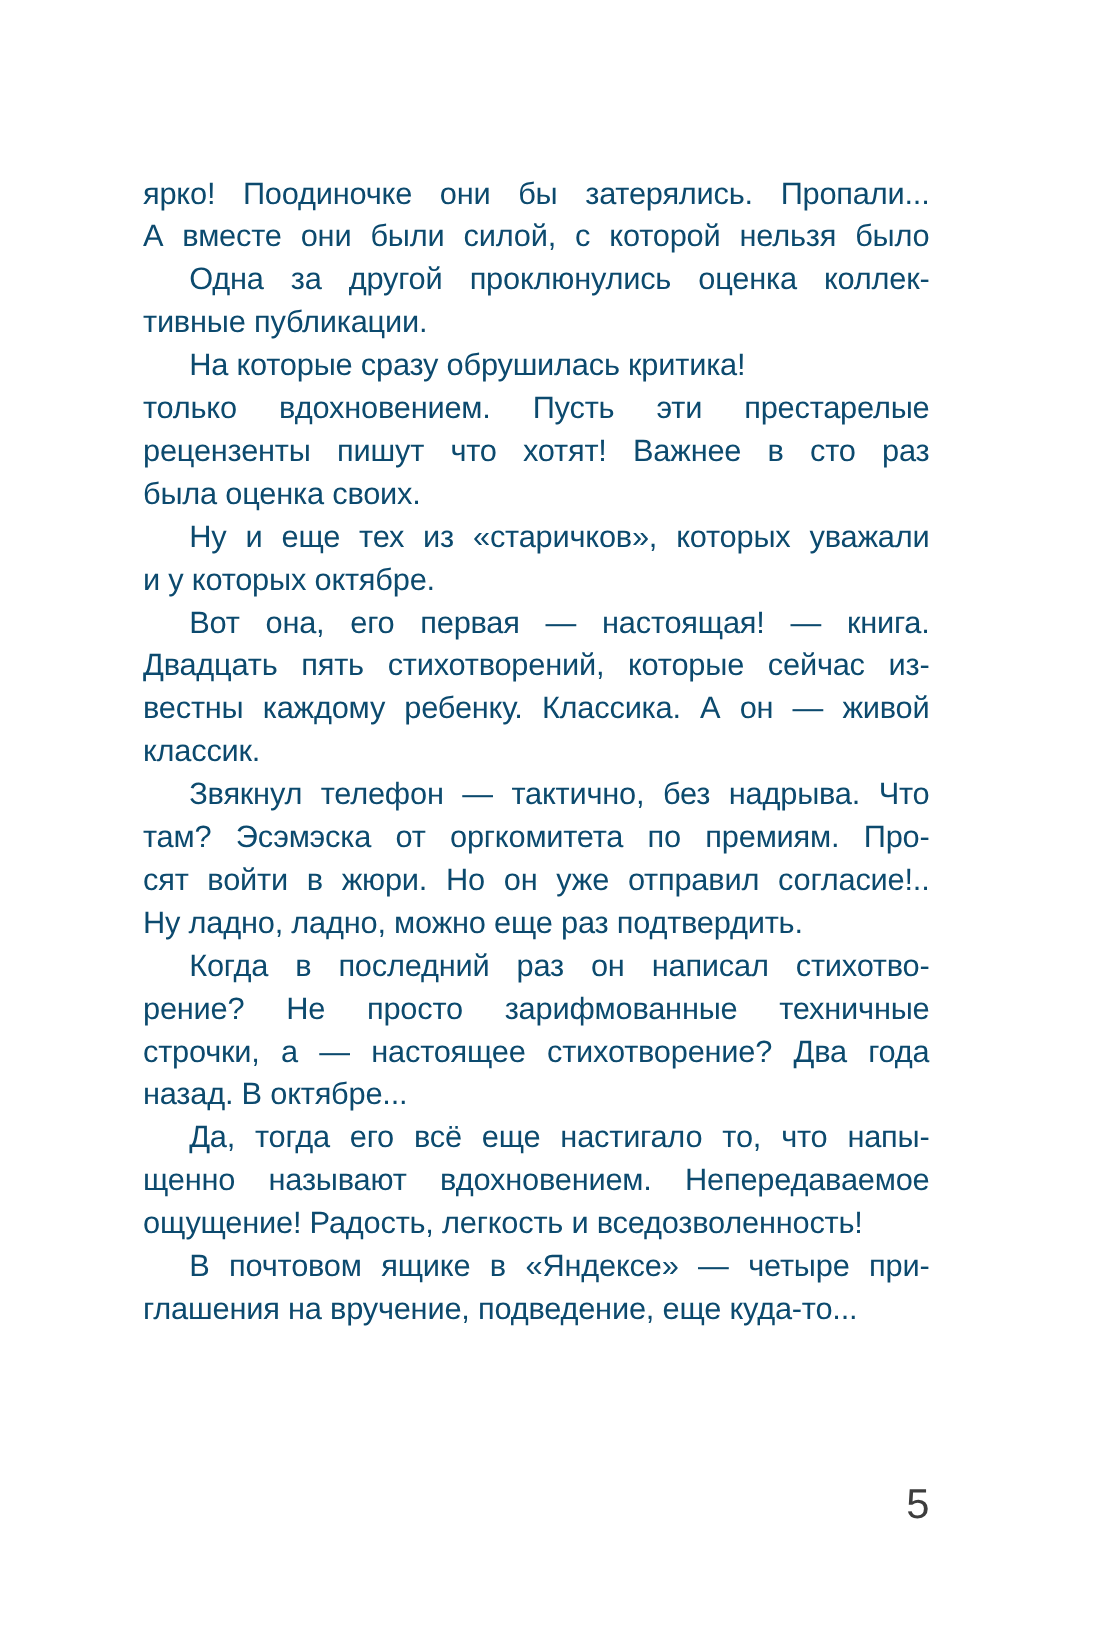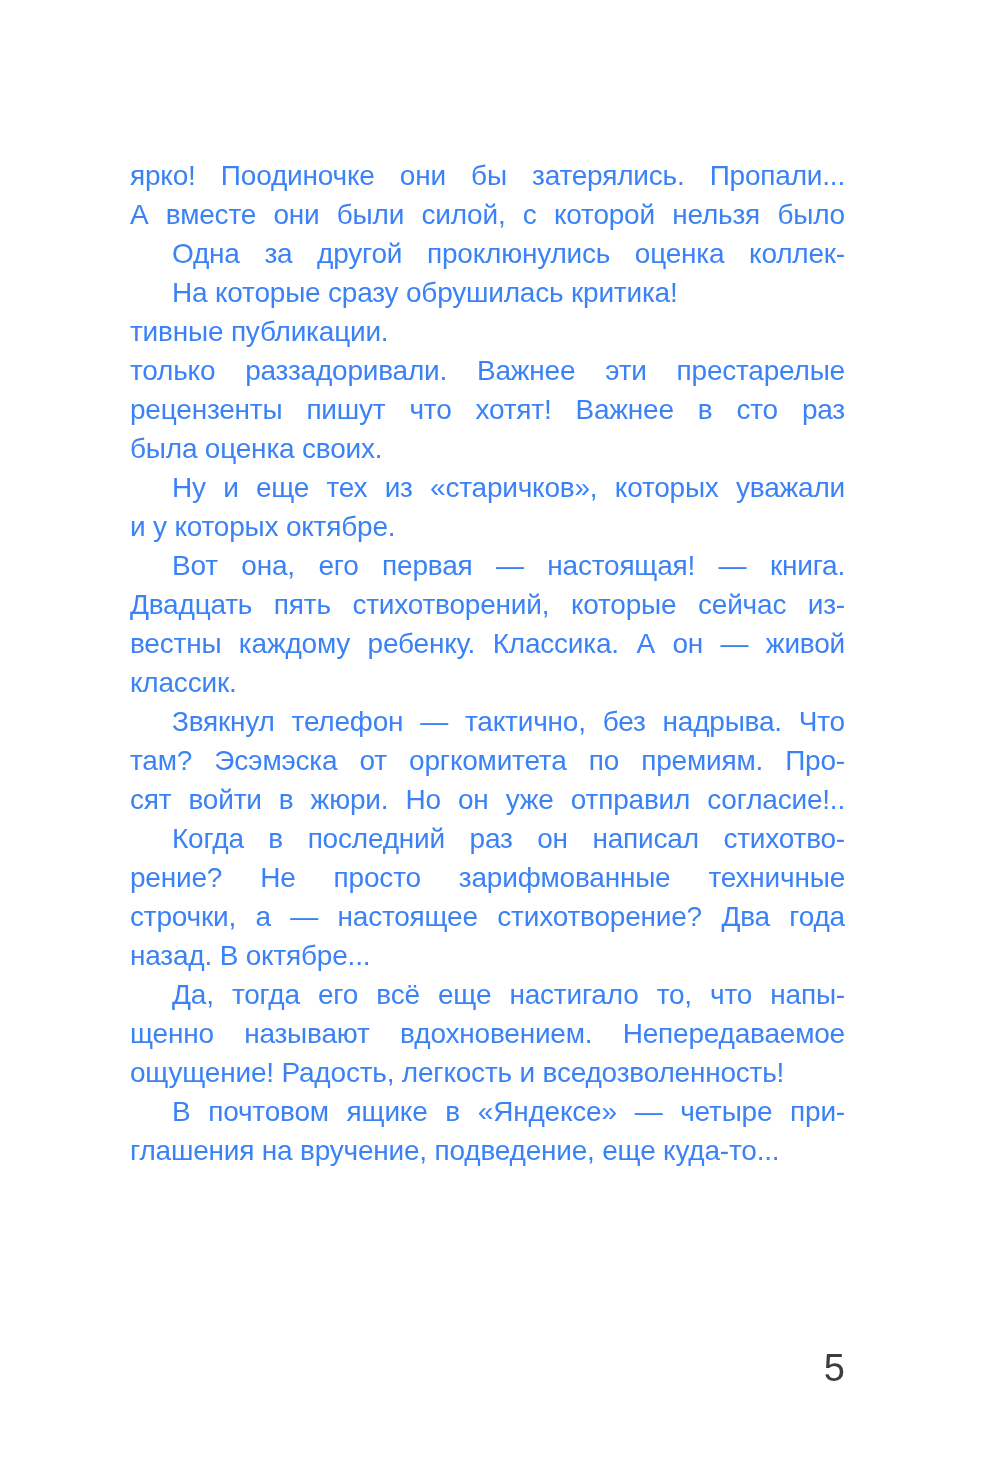--- a/index.html
+++ b/index.html
@@ -17,21 +17,21 @@
   .book-page {
     position: absolute;
     inset: 0;
     background: #ffffff;
   }
   .text-block {
     position: absolute;
     left: 130px;
     top: 156px;
     width: 715px;
-    color: #3b82f6;
+    color: #0c4a6e;
     font-size: 28px;
     line-height: 39px;
     letter-spacing: -0.2px;
   }
   .line {
     height: 39px;
     overflow: hidden;
     text-align: justify;
     text-align-last: justify;
   }
@@ -54,34 +54,35 @@
   }
 </style>
 </head>
 <body>
 
 <main class="book-page">
   <section class="text-block">
       <div class="line">ярко! Поодиночке они бы затерялись. Пропали...</div>
       <div class="line">А вместе они были силой, с которой нельзя было</div>
       <div class="line indent">Одна за другой проклюнулись оценка коллек-</div>
+      <div class="line last">тивные публикации.</div>
       <div class="line indent last">На которые сразу обрушилась критика!</div>
-      <div class="line last">тивные публикации.</div>
-      <div class="line">только раззадоривали. Важнее эти престарелые</div>
+      <div class="line">только вдохновением. Пусть эти престарелые</div>
       <div class="line">рецензенты пишут что хотят! Важнее в сто раз</div>
       <div class="line last">была оценка своих.</div>
       <div class="line indent">Ну и еще тех из «старичков», которых уважали</div>
       <div class="line last">и у которых октябре.</div>
       <div class="line indent">Вот она, его первая — настоящая! — книга.</div>
       <div class="line">Двадцать пять стихотворений, которые сейчас из-</div>
       <div class="line">вестны каждому ребенку. Классика. А он — живой</div>
       <div class="line last">классик.</div>
       <div class="line indent">Звякнул телефон — тактично, без надрыва. Что</div>
       <div class="line">там? Эсэмэска от оргкомитета по премиям. Про-</div>
       <div class="line">сят войти в жюри. Но он уже отправил согласие!..</div>
+      <div class="line last">Ну ладно, ладно, можно еще раз подтвердить.</div>
       <div class="line indent">Когда в последний раз он написал стихотво-</div>
       <div class="line">рение? Не просто зарифмованные техничные</div>
       <div class="line">строчки, а — настоящее стихотворение? Два года</div>
       <div class="line last">назад. В октябре...</div>
       <div class="line indent">Да, тогда его всё еще настигало то, что напы-</div>
       <div class="line">щенно называют вдохновением. Непередаваемое</div>
       <div class="line last">ощущение! Радость, легкость и вседозволенность!</div>
       <div class="line indent">В почтовом ящике в «Яндексе» — четыре при-</div>
       <div class="line last">глашения на вручение, подведение, еще куда-то...</div>
     </section>

